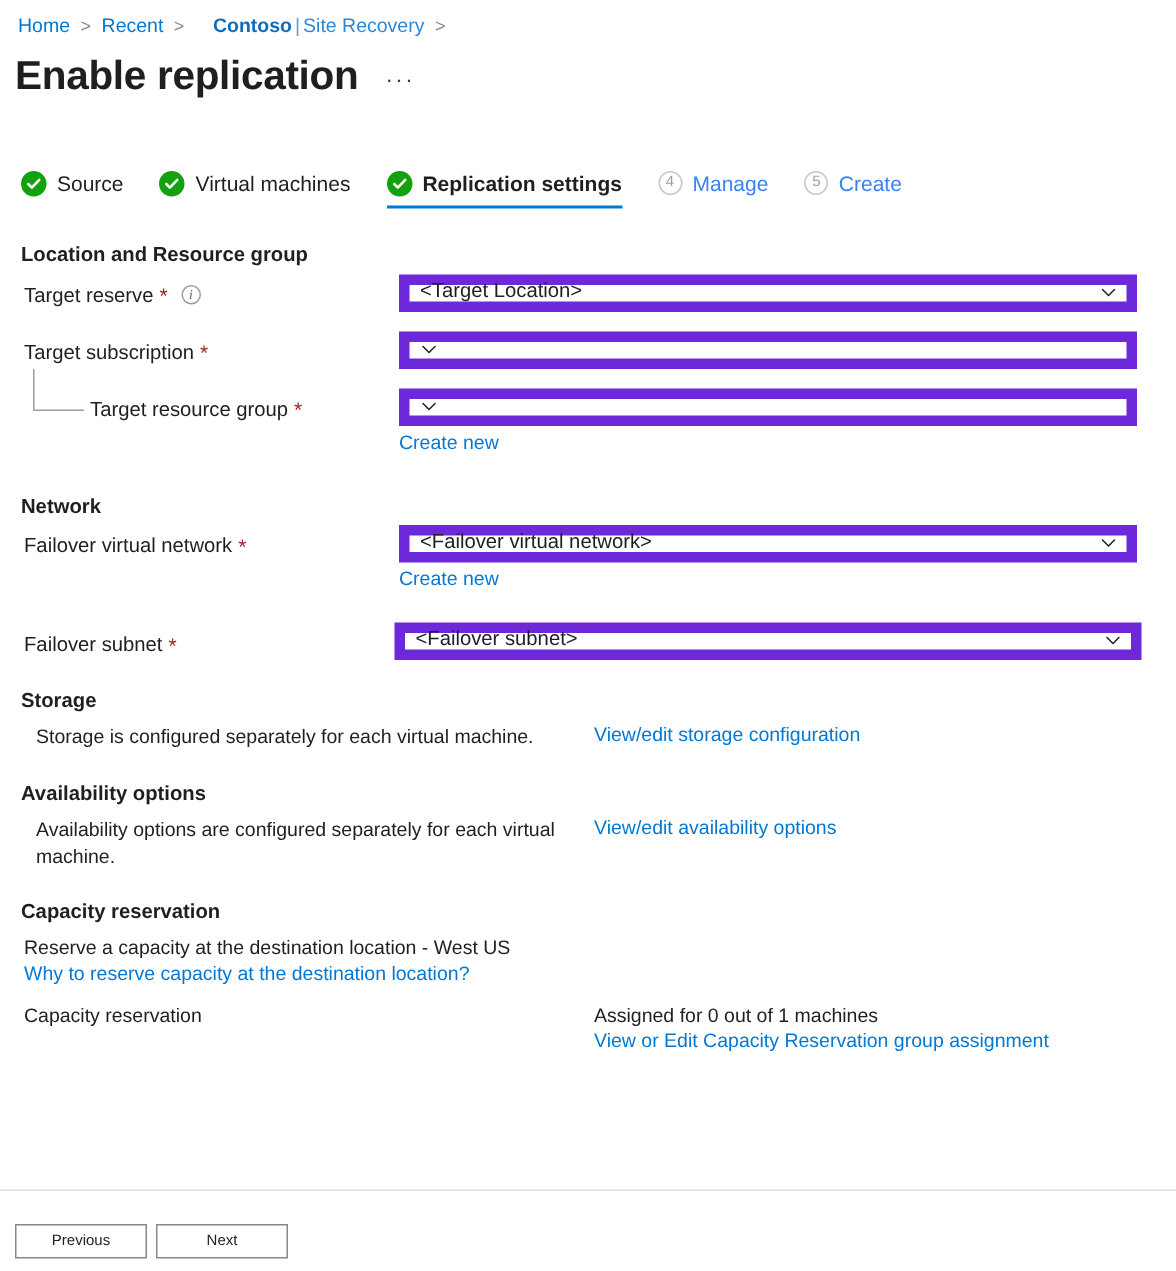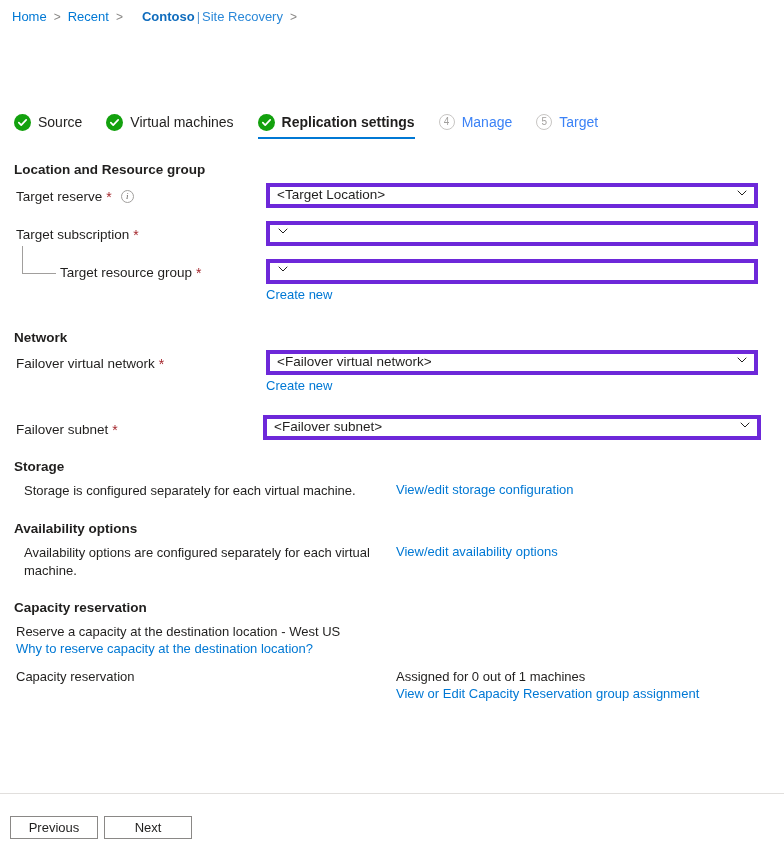--- a/index.html
+++ b/index.html
@@ -188,24 +188,24 @@
     align-items: center;
     justify-content: center;
     font-family: "Liberation Serif", serif;
     cursor: pointer;
     line-height: 1;
   }
 
   .dropdown {
     position: absolute;
     height: 25px;
-    border: 4px solid #6d28d9;
+    border: 7px solid #6d28d9;
     background: #ffffff;
     display: flex;
-    align-items: flex-start;
+    align-items: flex-end;
     padding: 0 6px 0 7px;
     cursor: pointer;
     gap: 16px;
   }
   .dropdown .val {
     font-size: 13.5px;
     color: #201f1e;
     flex: 1;
     white-space: nowrap;
     overflow: hidden;
@@ -258,21 +258,21 @@
     left: 10px;
     top: 816px;
     display: flex;
     gap: 6px;
   }
   .btn {
     min-width: 88px;
     height: 23px;
     border: 1px solid #8a8886;
     background: #ffffff;
-    font-size: 13px;
+    font-size: 10px;
     color: #201f1e;
     font-family: "Liberation Sans", sans-serif;
     cursor: pointer;
     padding: 0 12px;
     display: inline-flex;
     align-items: center;
     justify-content: center;
   }
 </style>
 </head>
@@ -282,20 +282,24 @@
 
   <div class="breadcrumb">
     <span class="crumb-link">Home</span>
     <span class="crumb-sep">&gt;</span>
     <span class="crumb-link">Recent</span>
     <span class="crumb-sep">&gt;</span>
     <span class="crumb-resource"><span class="res-name">Contoso</span><span class="res-pipe">|</span><span class="res-sub">Site Recovery</span></span>
     <span class="crumb-sep">&gt;</span>
   </div>
 
+  <div class="title-row">
+    <div class="page-title">Enable replication</div>
+    <div class="ellipsis-btn">···</div>
+  </div>
 
   <div class="tabs">
 
     <div class="tab">
       <span class="check-circle">
         <svg width="11" height="11" viewBox="0 0 12 12">
             <path d="M2 6.2 L4.6 8.8 L10 3.2" stroke="#ffffff" stroke-width="1.9" fill="none" stroke-linecap="round" stroke-linejoin="round"></path>
           </svg>
       </span>
       <span class="tab-label">Source</span>
@@ -320,21 +324,21 @@
       <span class="underline"></span>
     </div>
 
     <div class="tab disabled">
       <span class="num-circle">4</span>
       <span class="tab-label">Manage</span>
     </div>
 
     <div class="tab disabled">
       <span class="num-circle">5</span>
-      <span class="tab-label">Target</span>
+      <span class="tab-label">Create</span>
     </div>
 
   </div>
 
   <div class="body">
 
     <div class="section-head" style="top:10px;">Location and Resource group</div>
 
     <div class="field-label" style="top:37px;">
       <span>Target reserve</span>

